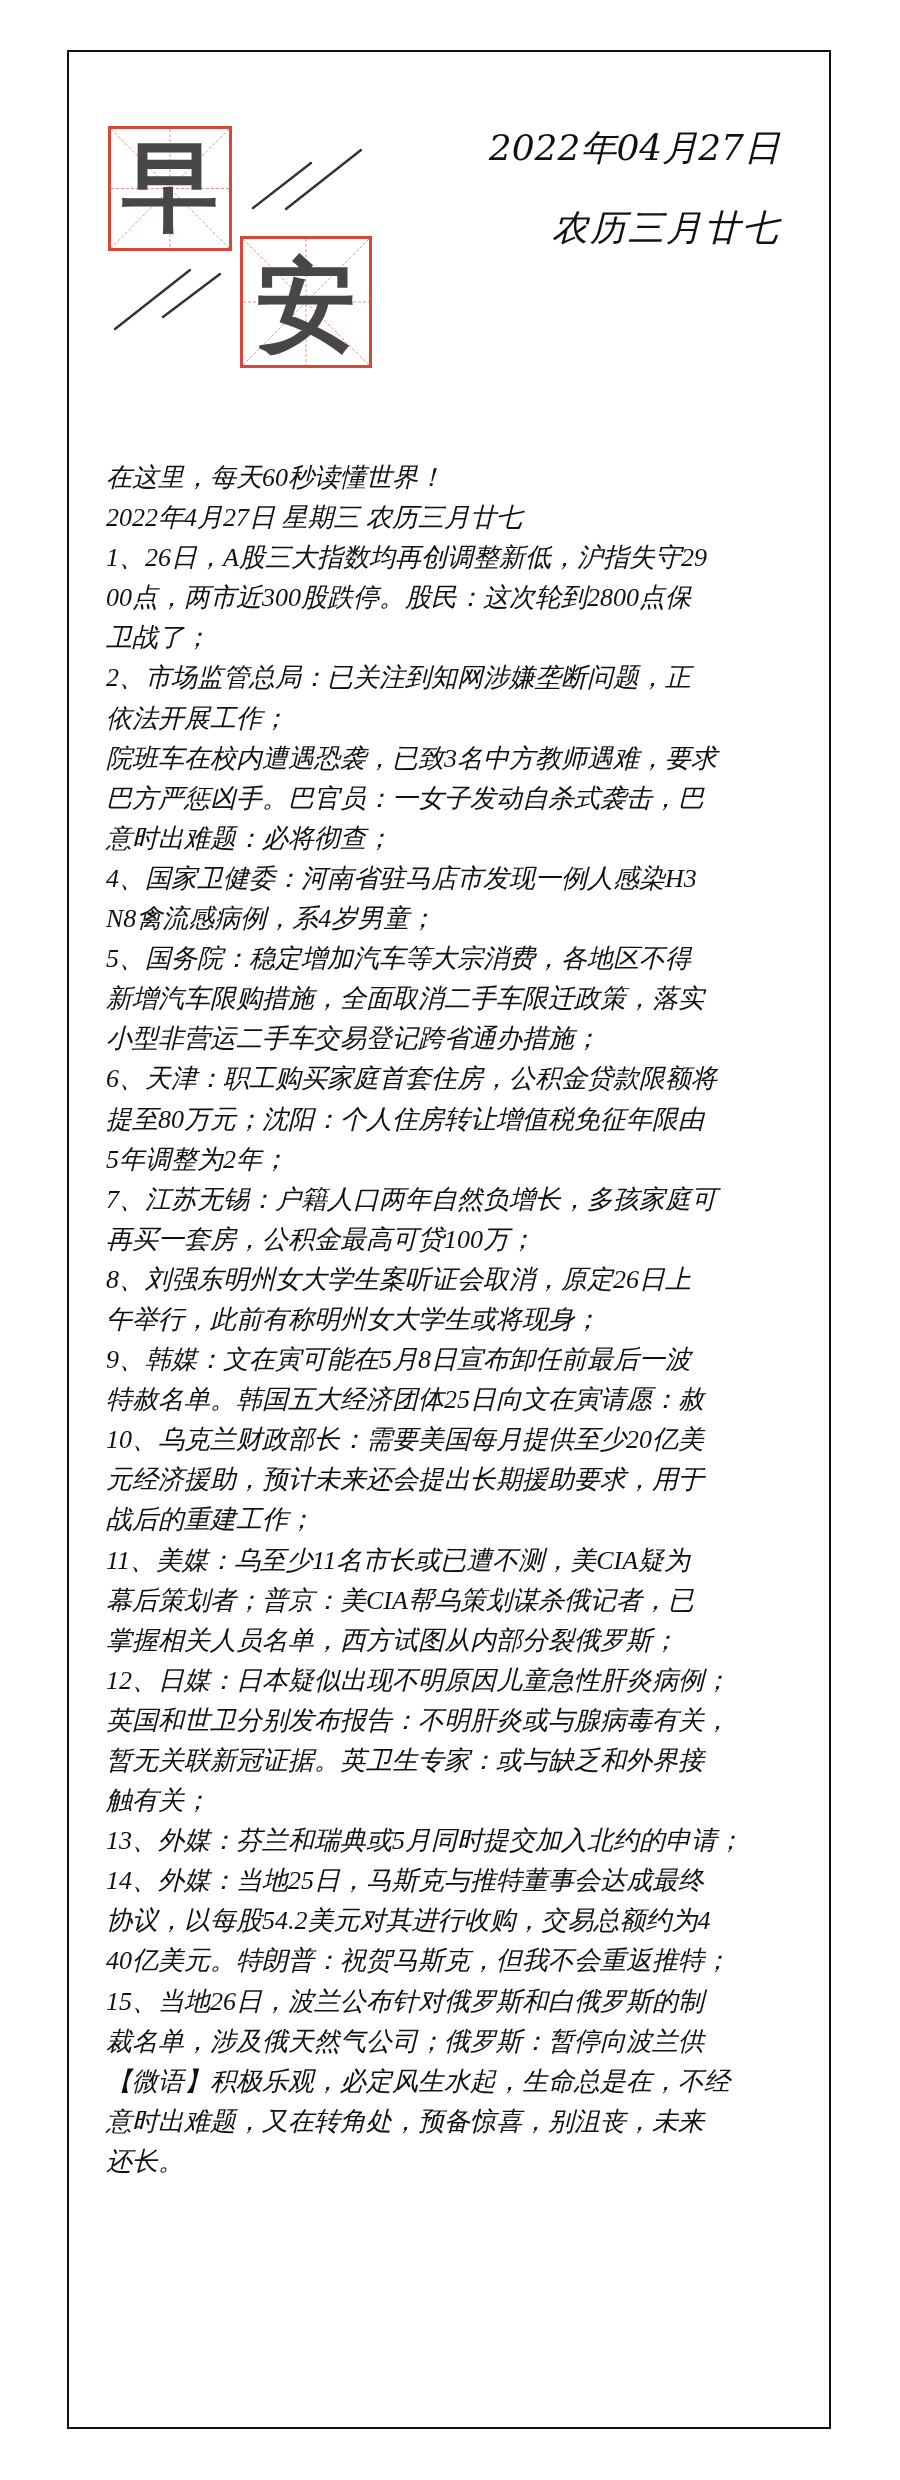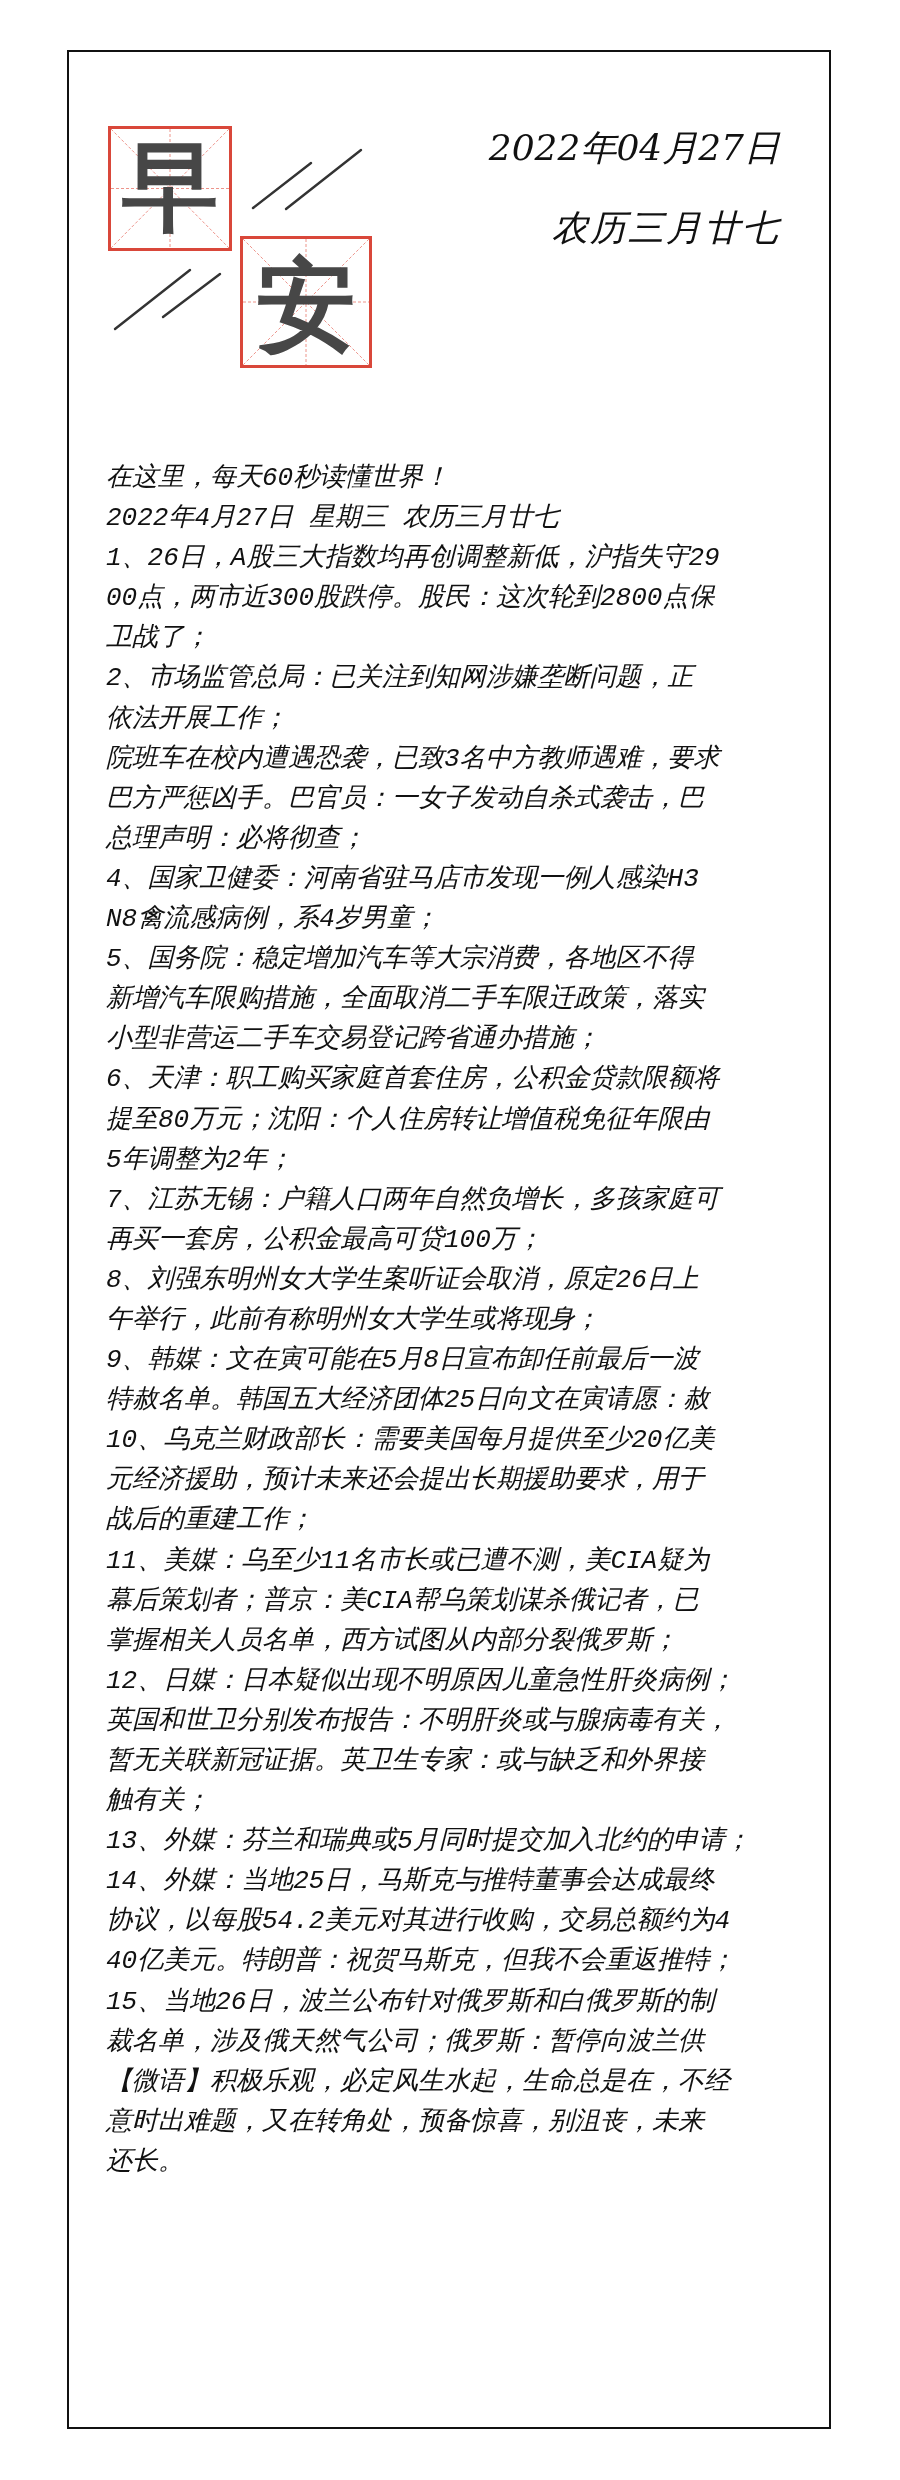--- a/index.html
+++ b/index.html
@@ -72,21 +72,21 @@
       line-height: 56px;
       letter-spacing: 2px;
       white-space: nowrap;
     }
     .date-line.solar { letter-spacing: 0; }
     .article {
       position: absolute;
       left: 106px;
       top: 458px;
       width: 712px;
-      font-family: Liberation Mono, monospace;
+      font-family: Liberation Serif, serif;
       font-style: italic;
       font-size: 26px;
       line-height: 40.1px;
       color: #111111;
     }
     .article .line {
       height: 40.1px;
       white-space: nowrap;
       overflow: visible;
     }
@@ -131,21 +131,21 @@
 <div class="article" id="article">
     <div class="line">在这里，每天60秒读懂世界！</div>
     <div class="line">2022年4月27日 星期三 农历三月廿七</div>
     <div class="line">1、26日，A股三大指数均再创调整新低，沪指失守29</div>
     <div class="line">00点，两市近300股跌停。股民：这次轮到2800点保</div>
     <div class="line">卫战了；</div>
     <div class="line">2、市场监管总局：已关注到知网涉嫌垄断问题，正</div>
     <div class="line">依法开展工作；</div>
     <div class="line">院班车在校内遭遇恐袭，已致3名中方教师遇难，要求</div>
     <div class="line">巴方严惩凶手。巴官员：一女子发动自杀式袭击，巴</div>
-    <div class="line">总理声明：必将彻查；</div>
+    <div class="line">意时出难题：必将彻查；</div>
     <div class="line">4、国家卫健委：河南省驻马店市发现一例人感染H3</div>
     <div class="line">N8禽流感病例，系4岁男童；</div>
     <div class="line">5、国务院：稳定增加汽车等大宗消费，各地区不得</div>
     <div class="line">新增汽车限购措施，全面取消二手车限迁政策，落实</div>
     <div class="line">小型非营运二手车交易登记跨省通办措施；</div>
     <div class="line">6、天津：职工购买家庭首套住房，公积金贷款限额将</div>
     <div class="line">提至80万元；沈阳：个人住房转让增值税免征年限由</div>
     <div class="line">5年调整为2年；</div>
     <div class="line">7、江苏无锡：户籍人口两年自然负增长，多孩家庭可</div>
     <div class="line">再买一套房，公积金最高可贷100万；</div>

